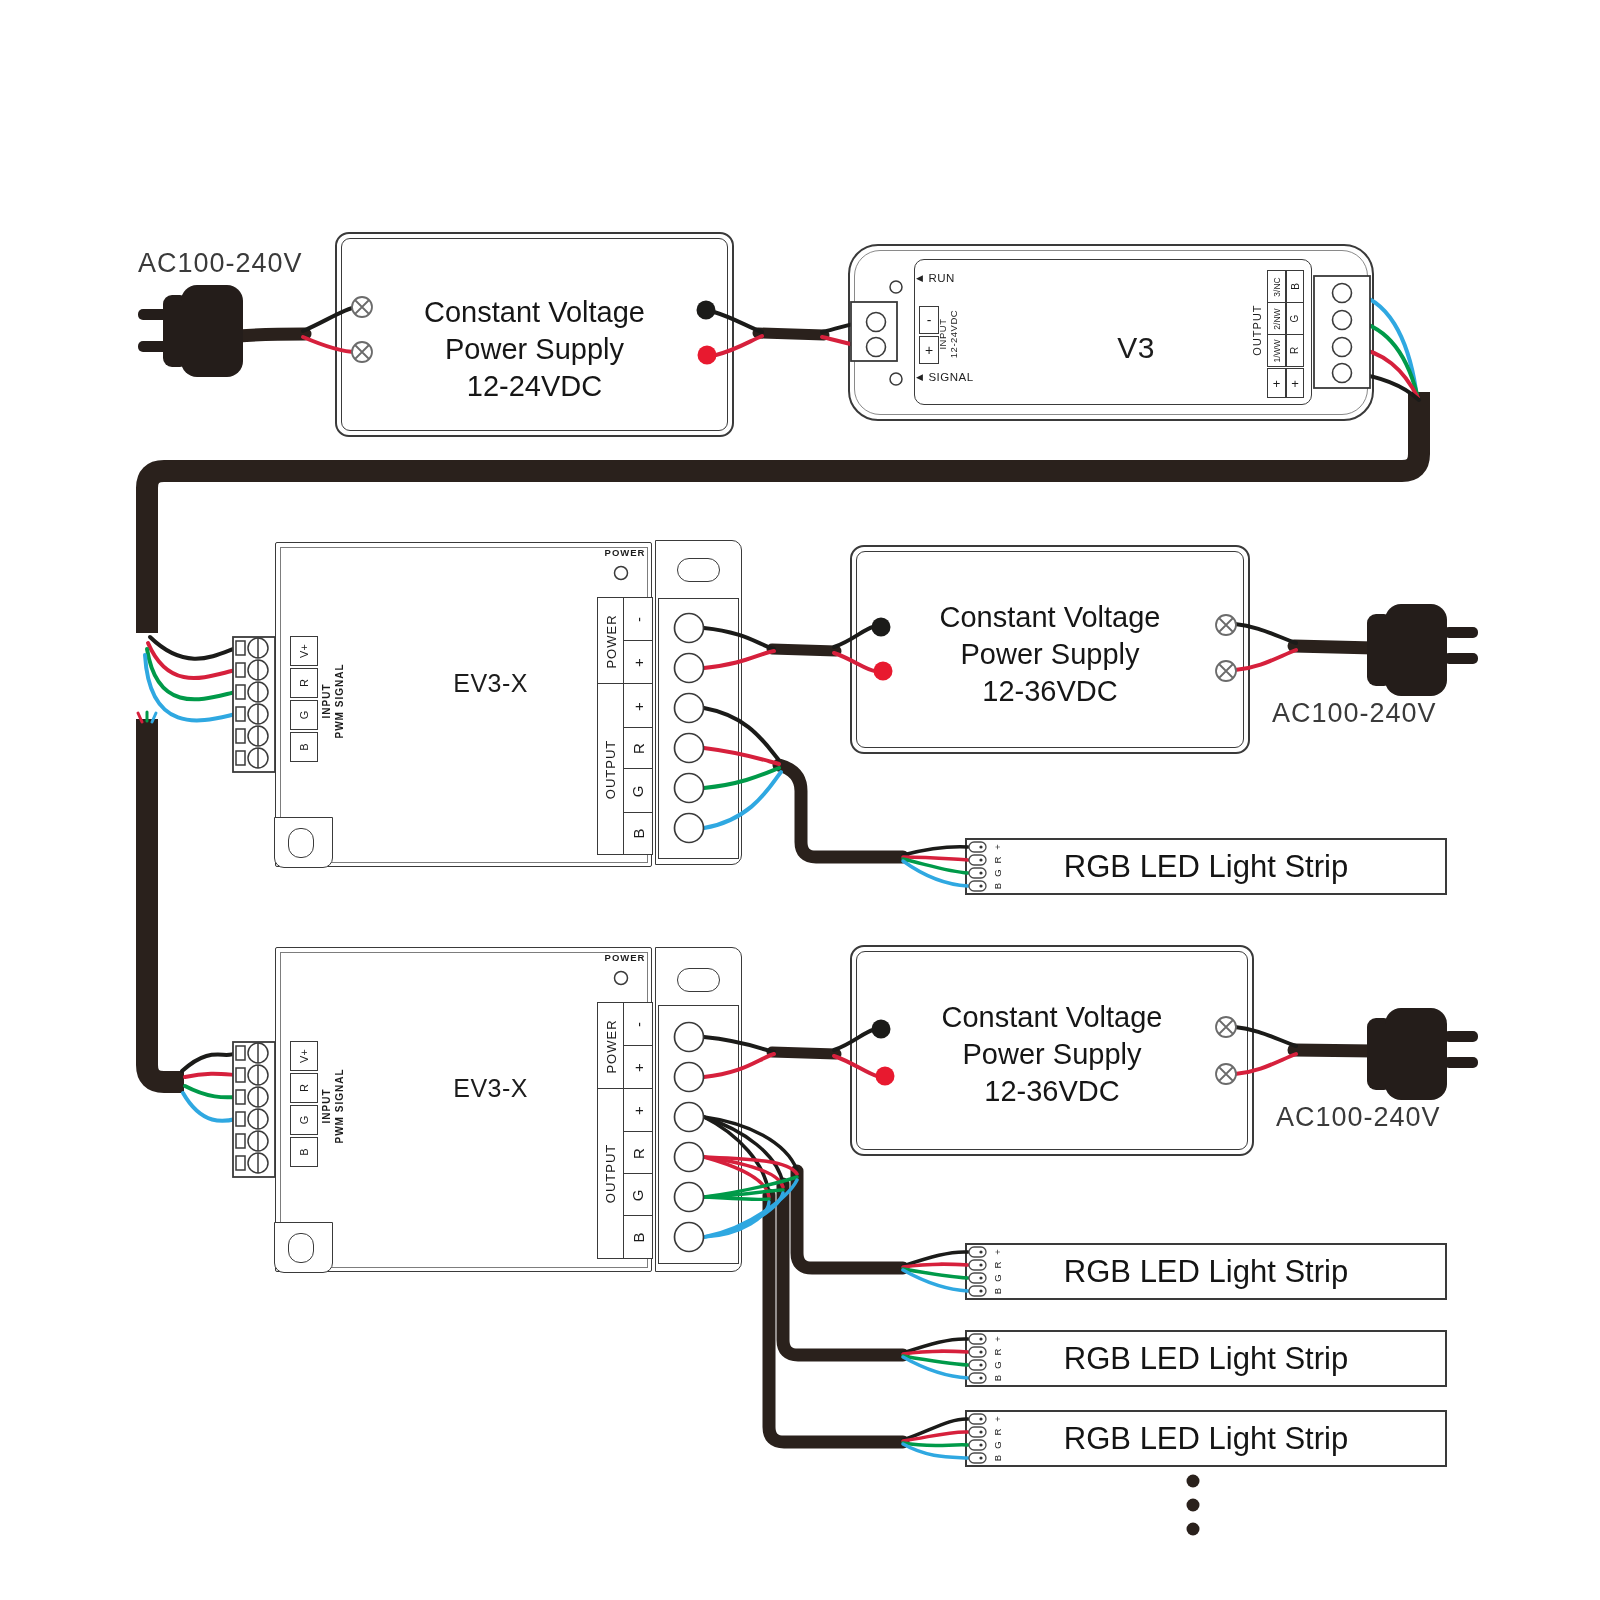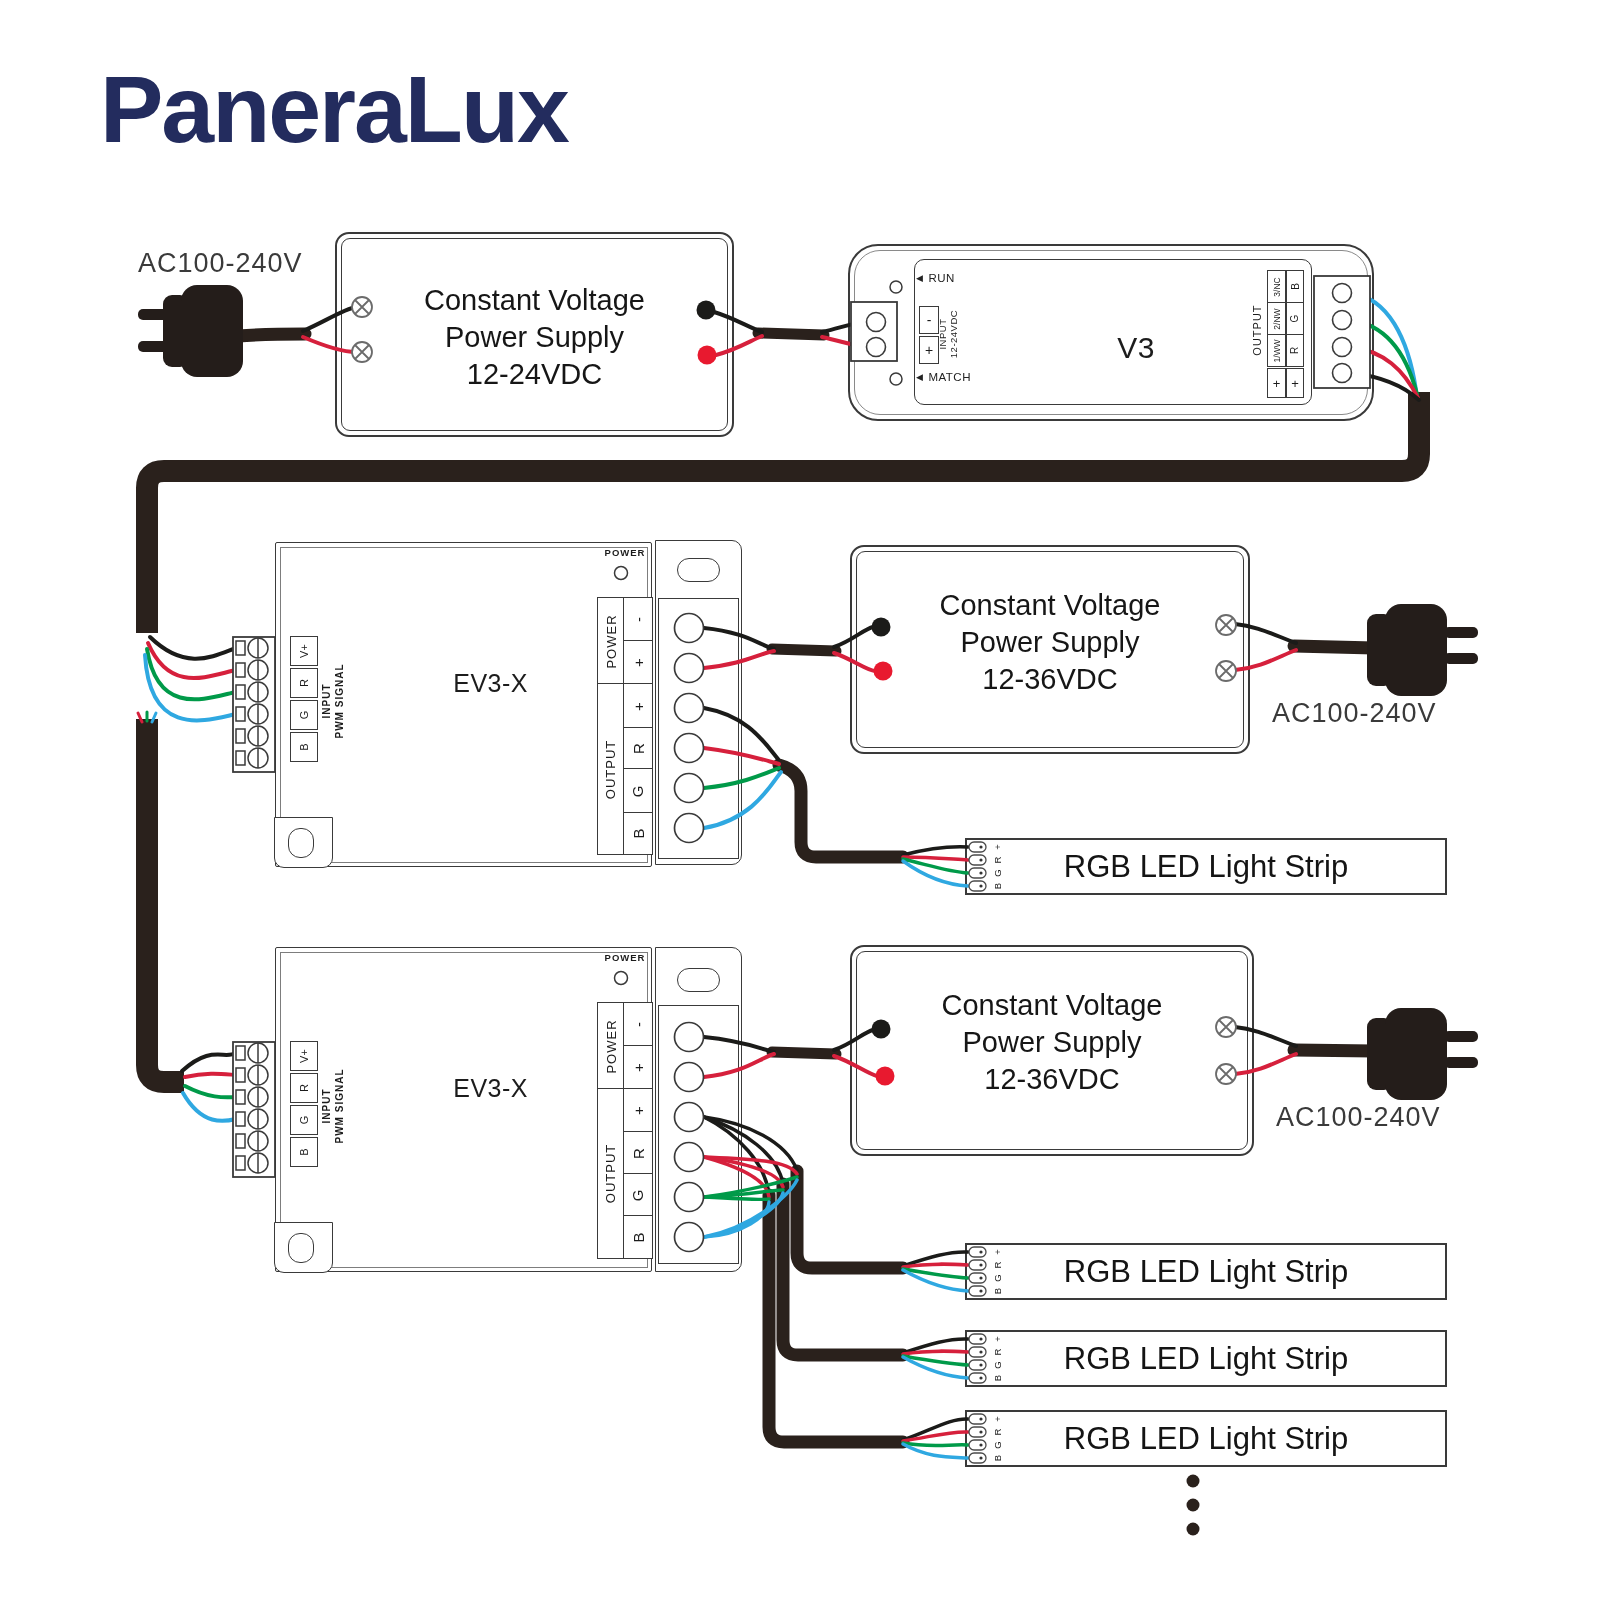--- a/index.html
+++ b/index.html
@@ -3,21 +3,21 @@
 <meta charset="utf-8">
 <style>
   html,body{margin:0;padding:0;background:#ffffff;}
   .canvas{position:relative;width:1600px;height:1600px;background:#ffffff;overflow:hidden;
           font-family:"Liberation Sans","DejaVu Sans",sans-serif;color:#1c1c1c;}
   .logo{position:absolute;left:100px;top:55px;font-size:95px;font-weight:bold;color:#232c5e;letter-spacing:-2px;}
   .aclabel{position:absolute;font-size:27px;color:#3a3a3a;letter-spacing:1px;}
   
   .dbox{position:absolute;border:2.2px solid #3a3a3a;border-radius:14px;background:#fff;}
   .dbox::after{content:"";position:absolute;inset:4px;border:1.4px solid #3a3a3a;border-radius:9px;}
-  .psutext{position:absolute;left:0;right:0;text-align:center;font-size:29px;line-height:37px;color:#161616;}
+  .psutext{position:absolute;left:0;right:0;text-align:center;font-size:29px;line-height:37px;color:#161616;margin-top:12px;}
   
   .v3shell{position:absolute;left:848px;top:244px;width:522px;height:173px;border:2.2px solid #3a3a3a;border-radius:30px;background:#fff;}
   .v3shell::after{content:"";position:absolute;inset:4px;border:1.2px solid #8a8a8a;border-radius:26px;}
   .v3panel{position:absolute;left:914px;top:259px;width:396px;height:144px;border:1.6px solid #3a3a3a;border-radius:10px;background:#fff;}
   .smalllabel{position:absolute;font-size:11.5px;color:#222;letter-spacing:0.5px;white-space:nowrap;}
   .arrow{font-size:9px;margin-right:5px;vertical-align:1px;}
   .cell{position:absolute;border:1.5px solid #3a3a3a;background:#fff;display:flex;align-items:center;justify-content:center;color:#1c1c1c;}
   .rr{transform:rotate(-90deg);white-space:nowrap;}
   .vrot{position:absolute;display:flex;align-items:center;justify-content:center;transform:rotate(-90deg);text-align:center;white-space:pre-line;}
   
@@ -33,21 +33,20 @@
   .strip{position:absolute;left:965px;width:478px;height:53px;border:2px solid #3a3a3a;background:#fff;}
   .striplabel{position:absolute;left:0;right:0;top:0;bottom:0;display:flex;align-items:center;justify-content:center;font-size:31px;color:#141414;}
   svg.overlay{position:absolute;left:0;top:0;z-index:5;}
   .under{z-index:1;}
 </style>
 </head>
 <body>
 
 <div class="canvas">
 
-  <div class="logo under">PaneraLux</div>
 
   <div class="aclabel under" style="left:138px;top:248px;">AC100-240V</div>
   <div class="aclabel under" style="left:1272px;top:698px;">AC100-240V</div>
   <div class="aclabel under" style="left:1276px;top:1102px;">AC100-240V</div>
 
   <div class="dbox under" style="left:335px;top:232px;width:395px;height:201px;">
     <div class="psutext" style="top:48px;">
       <div>Constant Voltage</div>
       <div>Power Supply</div>
       <div>12-24VDC</div>
@@ -66,21 +65,21 @@
     <div class="psutext" style="top:40px;">
       <div>Constant Voltage</div>
       <div>Power Supply</div>
       <div>12-36VDC</div>
     </div>
   </div>
 
   <div class="v3shell under"></div>
   <div class="v3panel under"></div>
   <div class="smalllabel under" style="left:916px;top:272px;"><span class="arrow">◀</span><span>RUN</span></div>
-  <div class="smalllabel under" style="left:916px;top:371px;"><span class="arrow">◀</span><span>MATCH</span></div>
+  <div class="smalllabel under" style="left:916px;top:371px;"><span class="arrow">◀</span><span>SIGNAL</span></div>
   <div class="cell under" style="left:919px;top:306px;width:18px;height:26px;font-size:14px;">
       <span>-</span>
     </div>
   <div class="cell under" style="left:919px;top:336px;width:18px;height:26px;font-size:14px;">
       <span>+</span>
     </div>
   <div class="vrot under" style="left:913px;top:322px;width:70px;height:24px;font-size:9.5px;line-height:11px;letter-spacing:0.5px;">
     <div><div>INPUT</div><div>12-24VDC</div></div>
   </div>
   <div class="evname under" style="left:1055px;top:331px;width:100px;font-size:30px;">V3</div>

